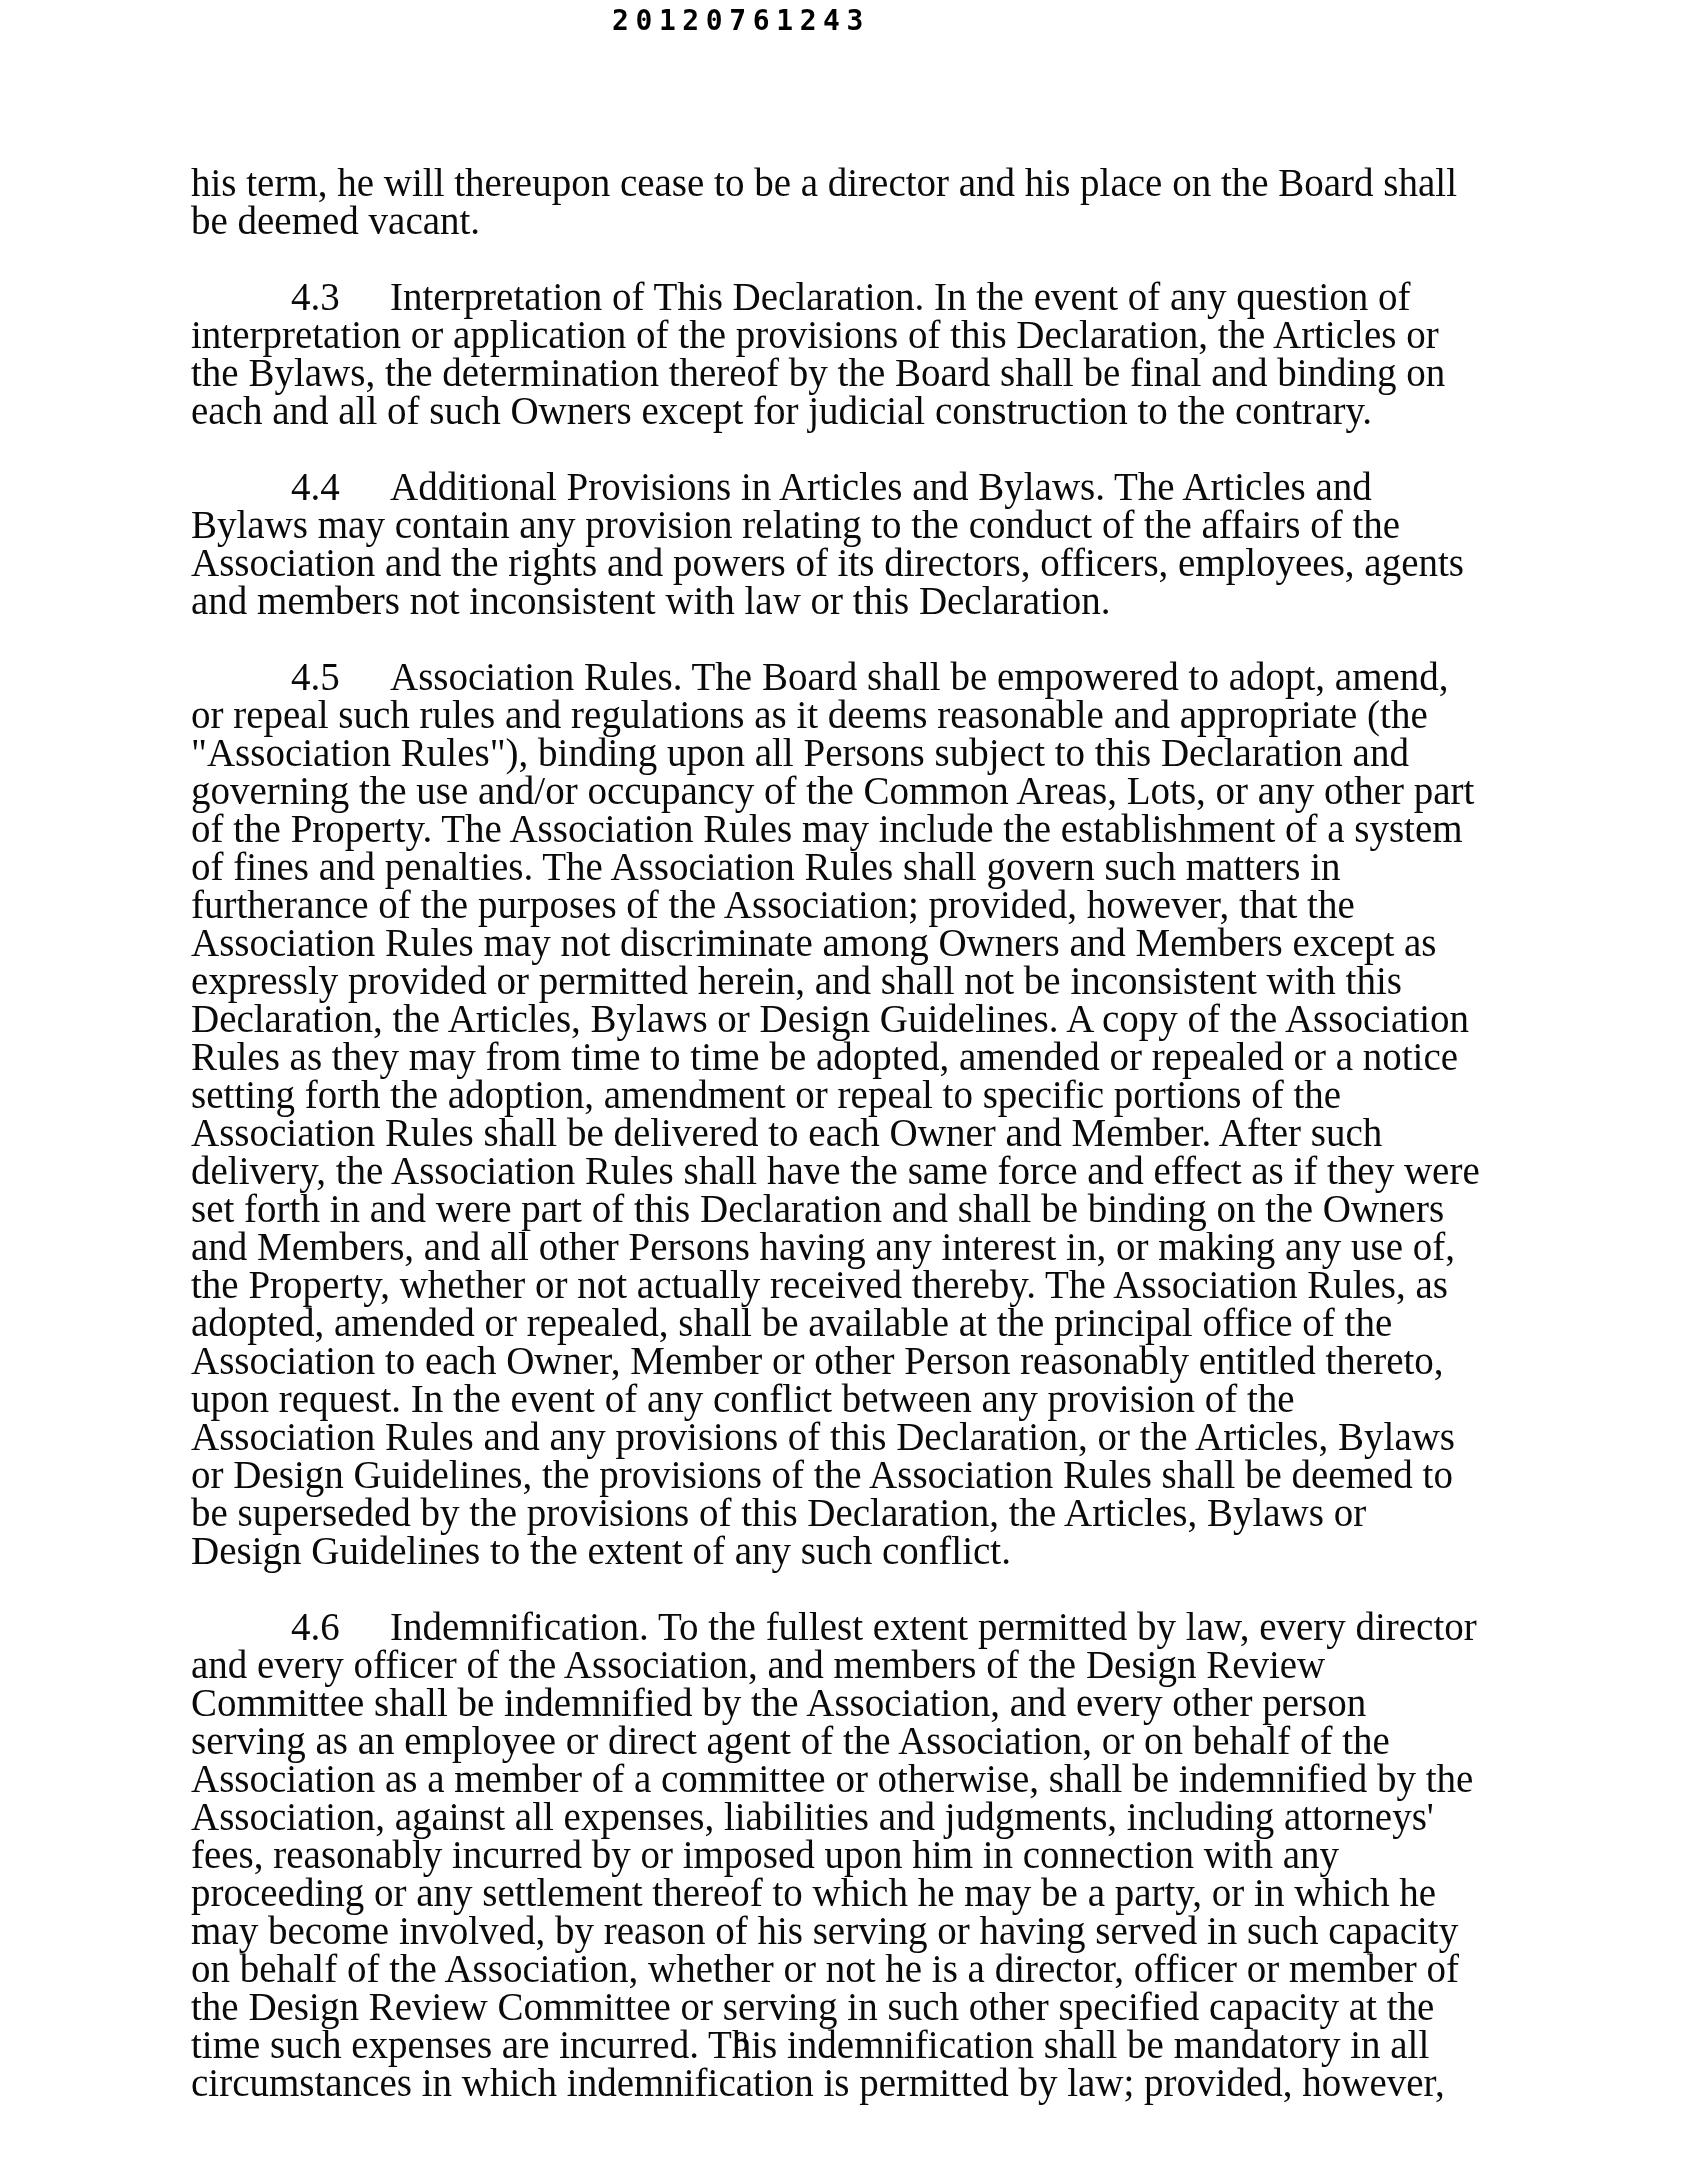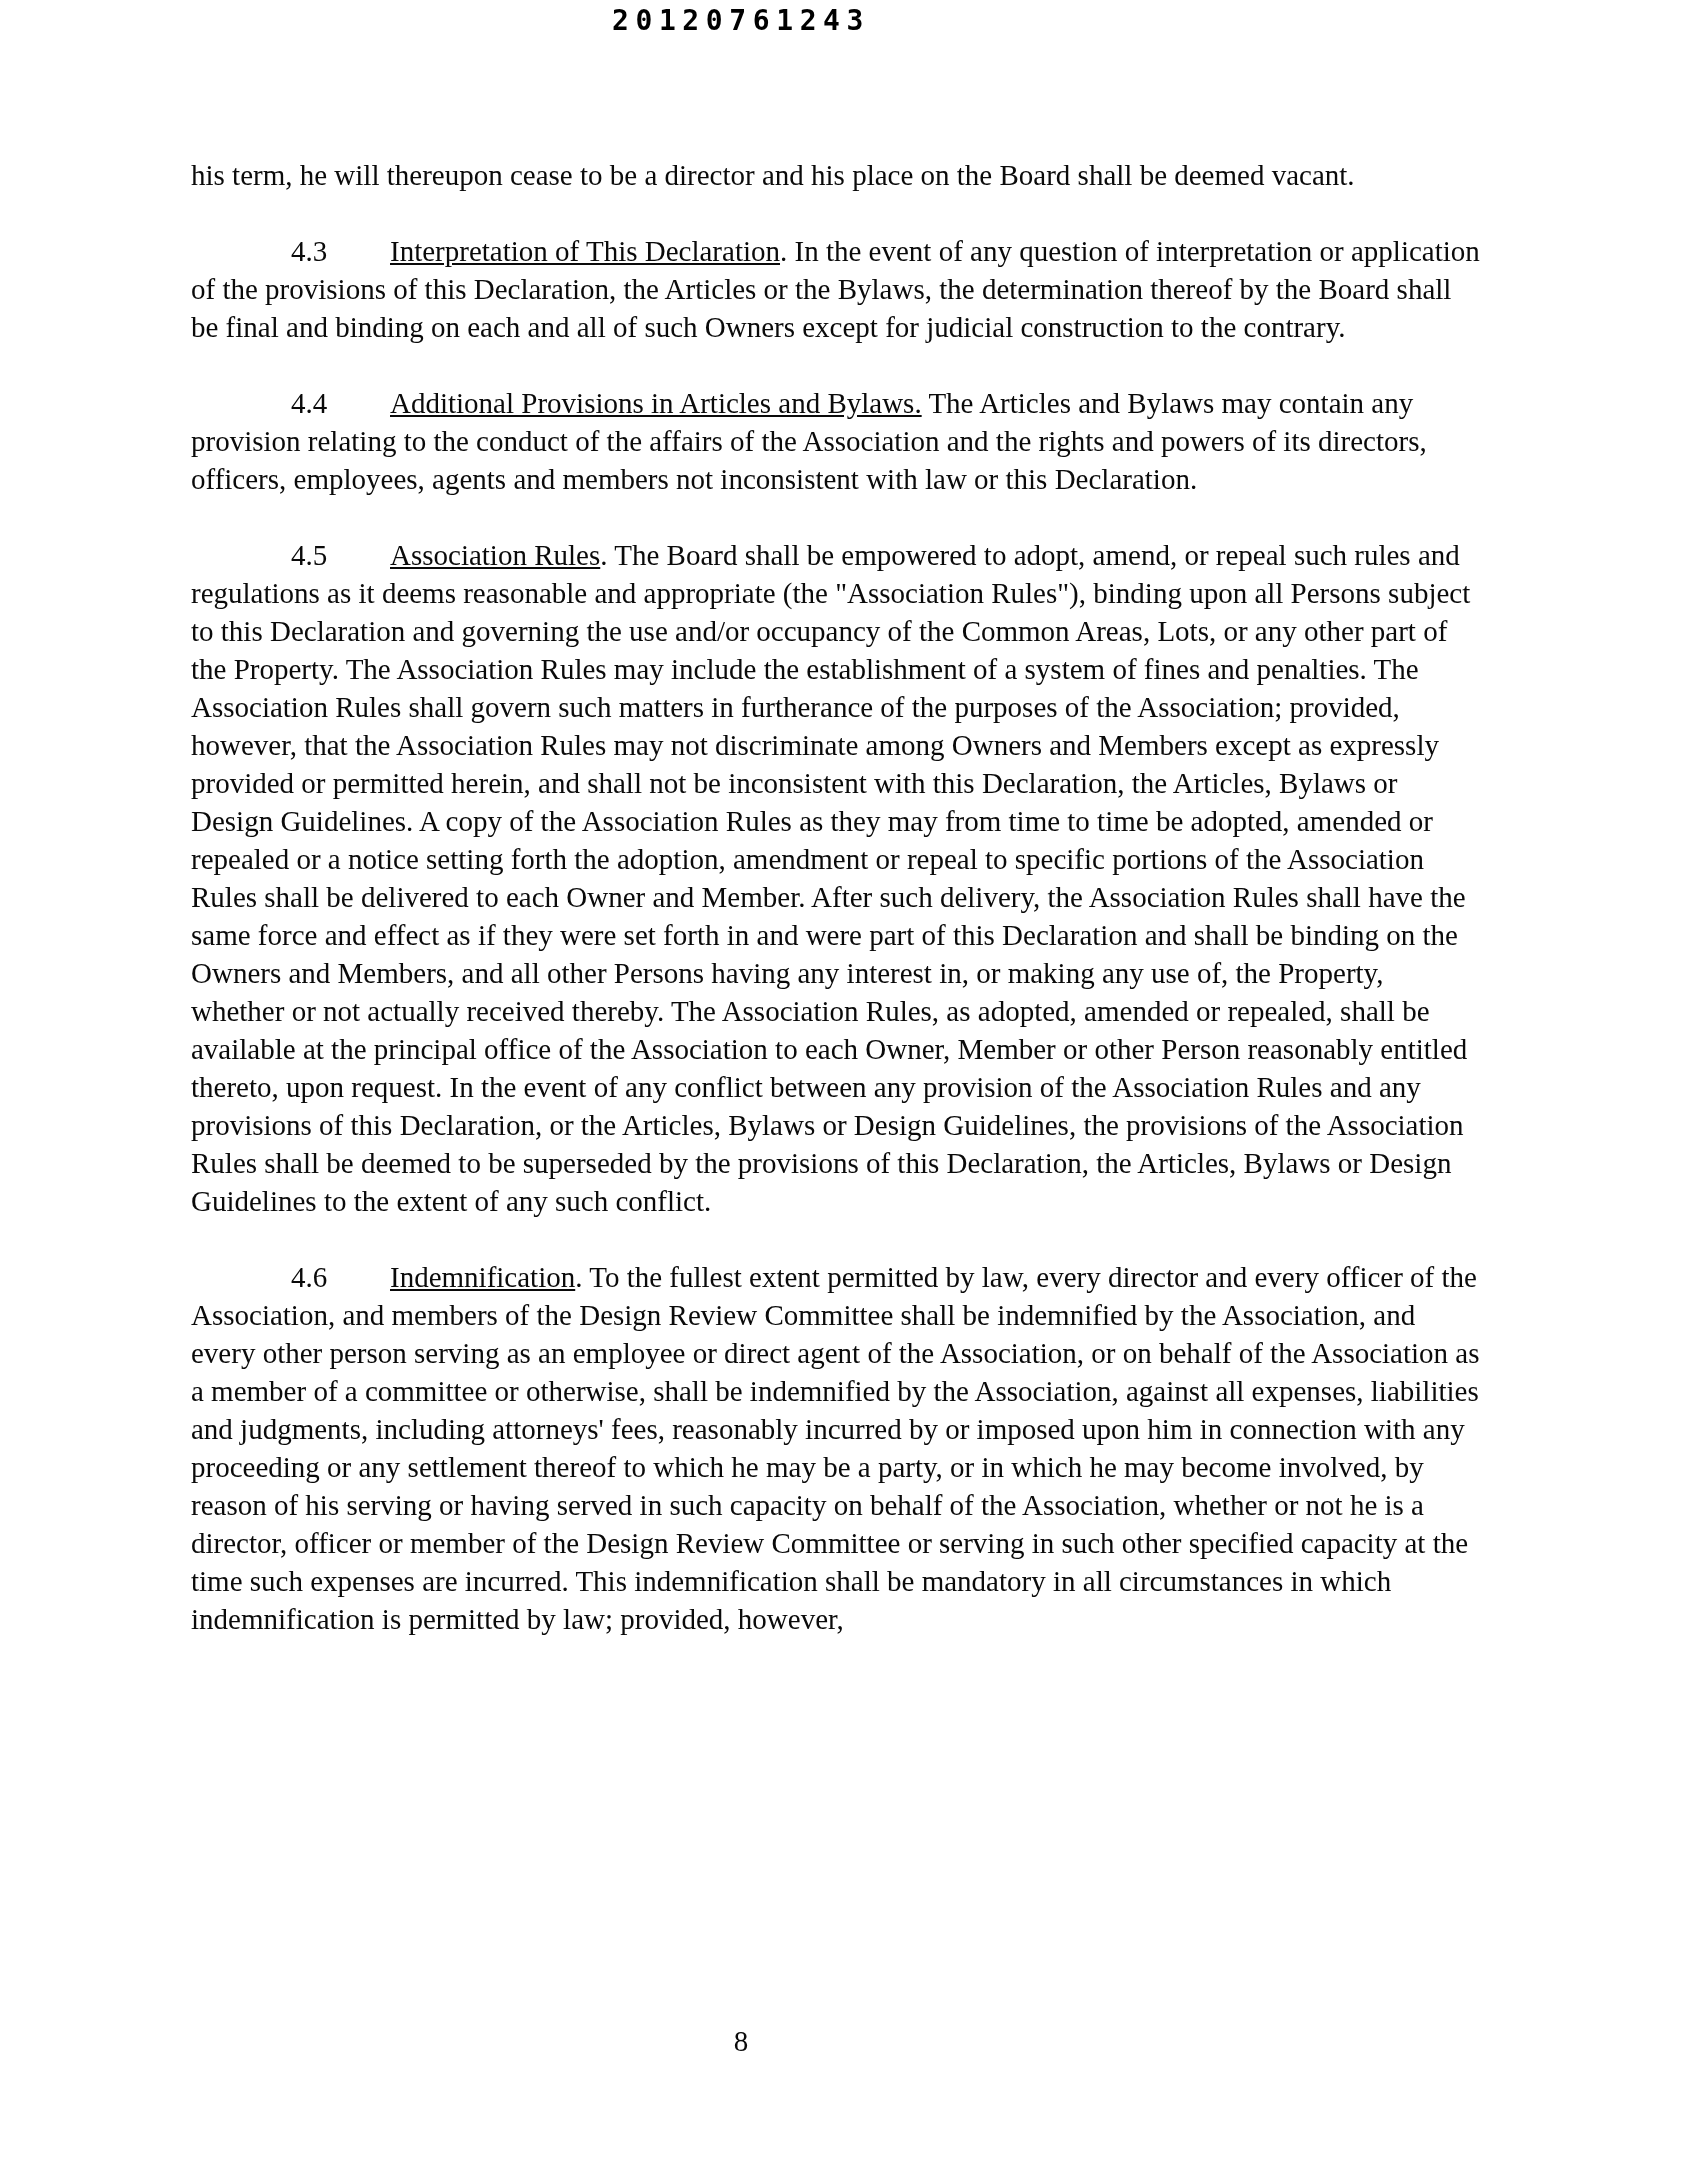--- a/index.html
+++ b/index.html
@@ -23,41 +23,40 @@
     width: 100%;
     text-align: center;
     font-family: "DejaVu Sans Mono", monospace;
     font-weight: bold;
     font-size: 28px;
     letter-spacing: 6.6px;
     color: #000000;
   }
   .content {
     position: absolute;
-    top: 156px;
+    top: 164px;
     left: 191px;
     width: 1291px;
-    font-size: 29px;
+    font-size: 39px;
     line-height: 38px;
     text-align: left;
   }
   .para {
     margin: 0 0 26px 0;
   }
   .para.section {
     text-indent: 100px;
   }
   .sec-num {
     display: inline-block;
     width: 99px;
     text-indent: 0;
     margin-top: 12px;
   }
   .sec-title {
-    text-decoration: underline;
     text-align: center;
   }
   .page-number {
     position: absolute;
     top: 2025px;
     left: 0;
     width: 100%;
     text-align: center;
     font-size: 29px;
   }

